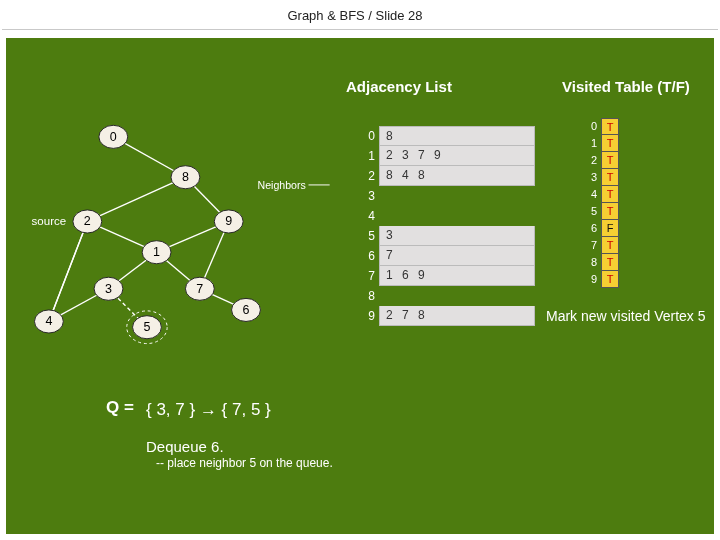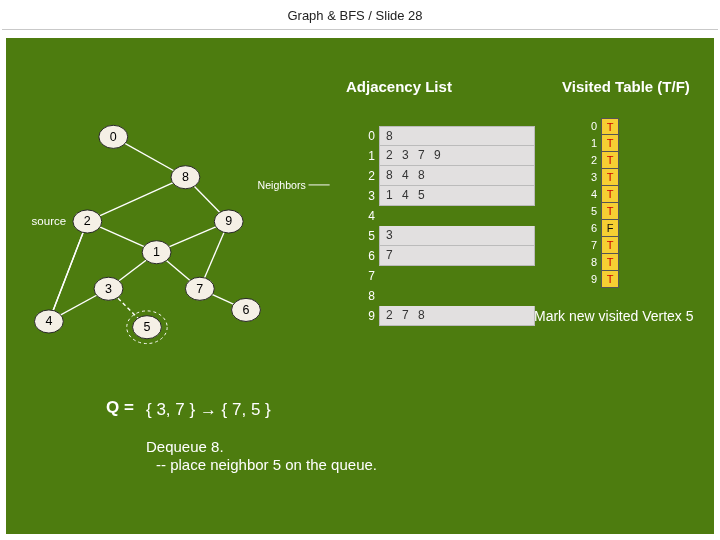--- a/index.html
+++ b/index.html
@@ -157,35 +157,35 @@
       <div class="adj-row">
         <div class="adj-idx">1</div>
         <div class="adj-box">2 3 7 9</div>
       </div>
       <div class="adj-row">
         <div class="adj-idx">2</div>
         <div class="adj-box">8 4 8</div>
       </div>
       <div class="adj-row">
         <div class="adj-idx">3</div>
-        <div class="adj-box">1 4 5</div>
       </div>
       <div class="adj-row">
         <div class="adj-idx">4</div>
       </div>
       <div class="adj-row">
         <div class="adj-idx">5</div>
         <div class="adj-box">3</div>
       </div>
       <div class="adj-row">
         <div class="adj-idx">6</div>
         <div class="adj-box">7</div>
       </div>
       <div class="adj-row">
         <div class="adj-idx">7</div>
+        <div class="adj-box">1 6 9</div>
       </div>
       <div class="adj-row">
         <div class="adj-idx">8</div>
       </div>
       <div class="adj-row">
         <div class="adj-idx">9</div>
         <div class="adj-box">2 7 8</div>
       </div>
     </div>
 
@@ -225,21 +225,21 @@
       <div class="vt-row">
         <div class="vt-i">8</div>
         <div class="vt-c">T</div>
       </div>
       <div class="vt-row">
         <div class="vt-i">9</div>
         <div class="vt-c">T</div>
       </div>
     </div>
 
-  <div class="cap" style="left:528px;top:270px;width:160px">Mark new visited Vertex 5</div>
+  <div class="cap" style="left:540px;top:270px;width:160px">Mark new visited Vertex 5</div>
 
   <div class="cap bold" style="left:100px;top:360px;font-size:17px">Q =</div>
   <div class="cap" style="left:140px;top:362px;font-size:17px">{ 3, 7 } → { 7, 5 }</div>
 
-  <div class="cap" style="left:140px;top:400px;font-size:15px">Dequeue 8.</div>
-  <div class="cap" style="left:150px;top:418px;font-size:15px"> -- place neighbor 5 on the queue.</div>
+  <div class="cap" style="left:140px;top:400px;font-size:15px">Dequeue 6.</div>
+  <div class="cap" style="left:150px;top:418px;font-size:12px"> -- place neighbor 5 on the queue.</div>
 
 </div>
 
 </body></html>

